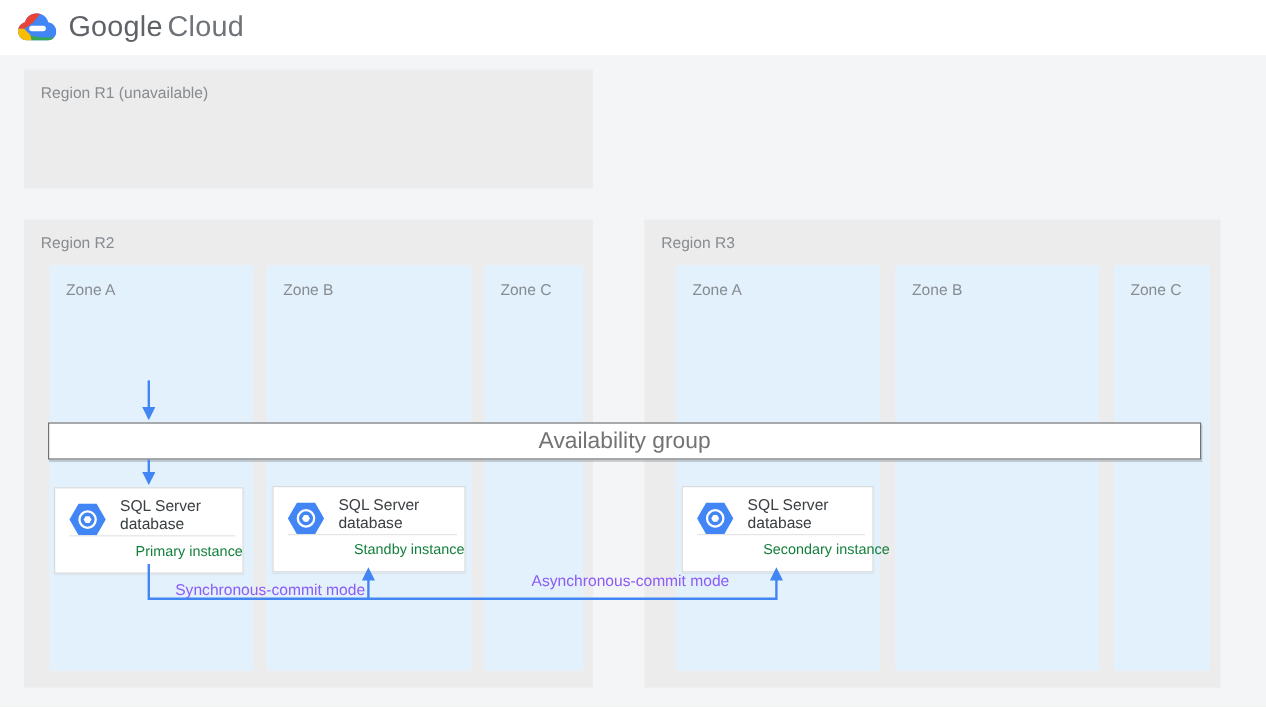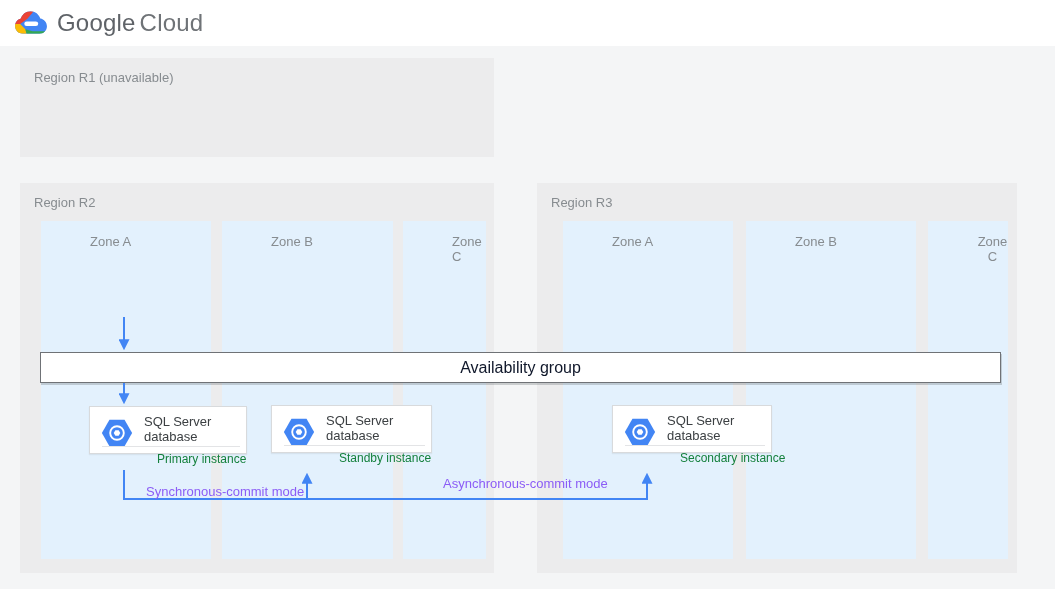--- a/index.html
+++ b/index.html
@@ -7,33 +7,33 @@
   .page{position:relative; width:1055px; height:589px; background:#f4f5f6; overflow:hidden; border-bottom:1px solid #e3e4e5;}
   .header{position:absolute; left:0; top:0; width:1055px; height:46px; background:#ffffff;}
   .logo{position:absolute; left:14px; top:9px; display:flex; align-items:center; gap:9px;}
   .logo-text{font-size:24px; color:#5f6368; letter-spacing:.2px;}
   .logo-text .g{font-weight:500;}
   .logo-text .c{font-weight:400; color:#6f7377; margin-left:4px;}
 
   .region{position:absolute; background:#ececed;}
   .region-label{position:absolute; left:14px; top:12px; font-size:13px; color:#878c90;}
   .zone{position:absolute; background:#e3f1fd;}
-  .zone-label{position:absolute; left:14px; top:13px; font-size:13px; color:#878c90;margin-left:35px;}
+  .zone-label{position:absolute; left:14px; top:13px; font-size:13px; color:#878c90;}
 
   .card{position:absolute; background:#ffffff; border:1px solid #d8dadc; box-shadow:0 1px 1px rgba(60,64,67,.08); box-sizing:border-box;}
   .app-card{left:45px; top:272px; width:158px; height:45px; display:flex; align-items:center;}
   .app-card .icon{margin-left:9px;}
   .card-text{margin-left:10px; line-height:14px;}
   .card-title{font-size:13px; color:#3c4043; font-weight:500;}
   .card-sub{font-size:12.5px; color:#7f8387; margin-top:1px;}
 
   .ag-box{left:40px; top:352px; width:961px; height:31px; border:1px solid #6f7276; box-shadow:1px 2px 0 rgba(95,99,104,.28); display:flex; align-items:center; justify-content:center;}
-  .ag-label{font-size:16px; color:#0f172a;}
+  .ag-label{font-size:19px; color:#737373;}
 
-  .sql-card{width:158px; height:48px;margin-left:44px;}
+  .sql-card{width:158px; height:72px;}
   .sql-card .icon{position:absolute; left:10px; top:9px;}
   .sql-title{position:absolute; left:54px; top:7px; width:92px; font-size:13px; line-height:15px; color:#3c4043;}
   .sql-divider{position:absolute; left:12px; right:6px; top:39px; height:1px; background:#e3e4e6;}
   .sql-role{position:absolute; left:67px; top:45px; font-size:12px; font-weight:500; color:#15803d; white-space:nowrap;}
 
   .edge-label{position:absolute; font-size:13px; color:#8b5cf6; white-space:nowrap;}
   .sync-label{left:146px; top:484px;}
   .async-label{left:443px; top:476px;}
 
   svg.overlay{position:absolute; left:0; top:0; pointer-events:none;}

